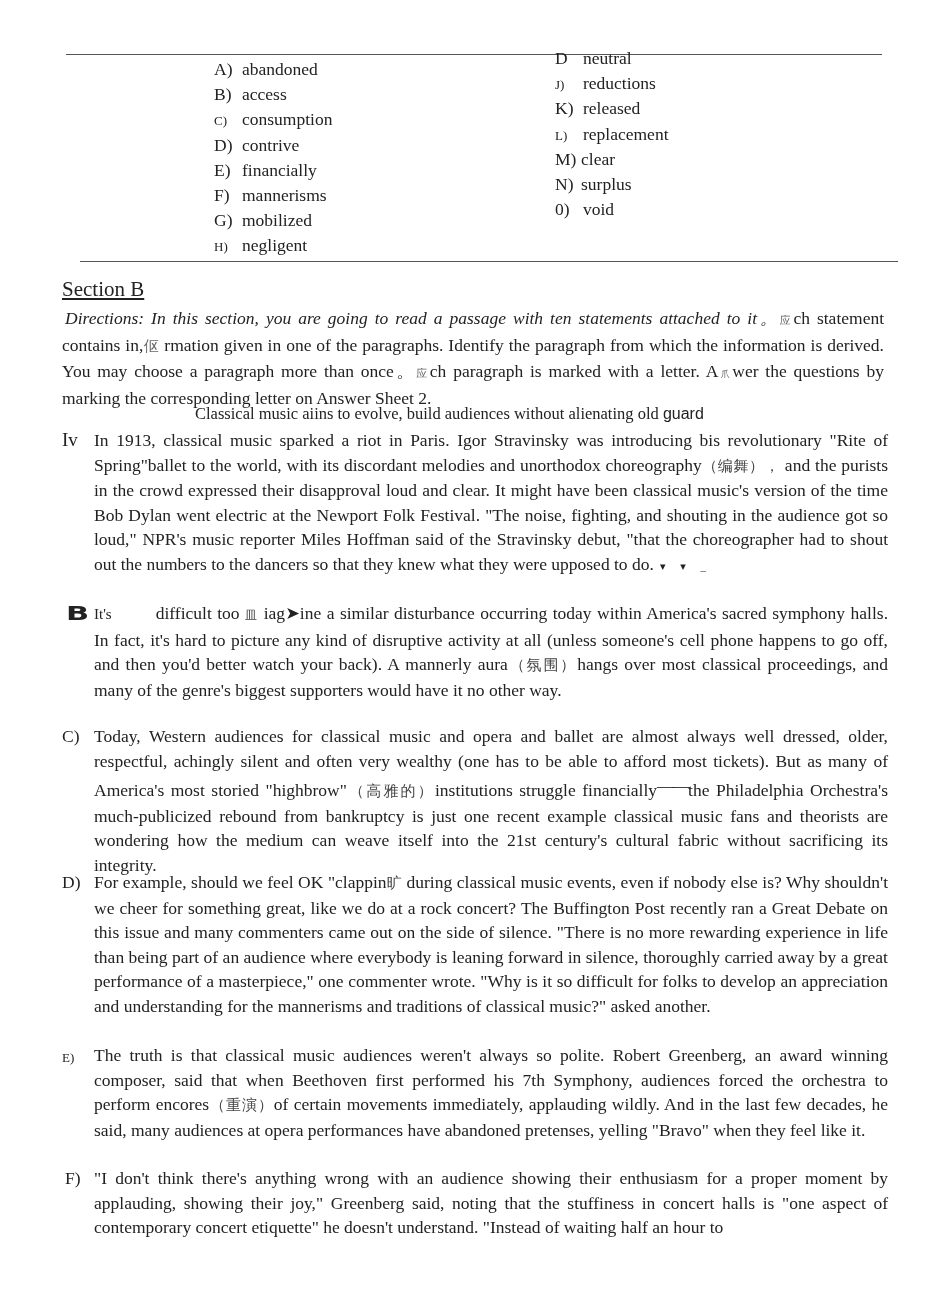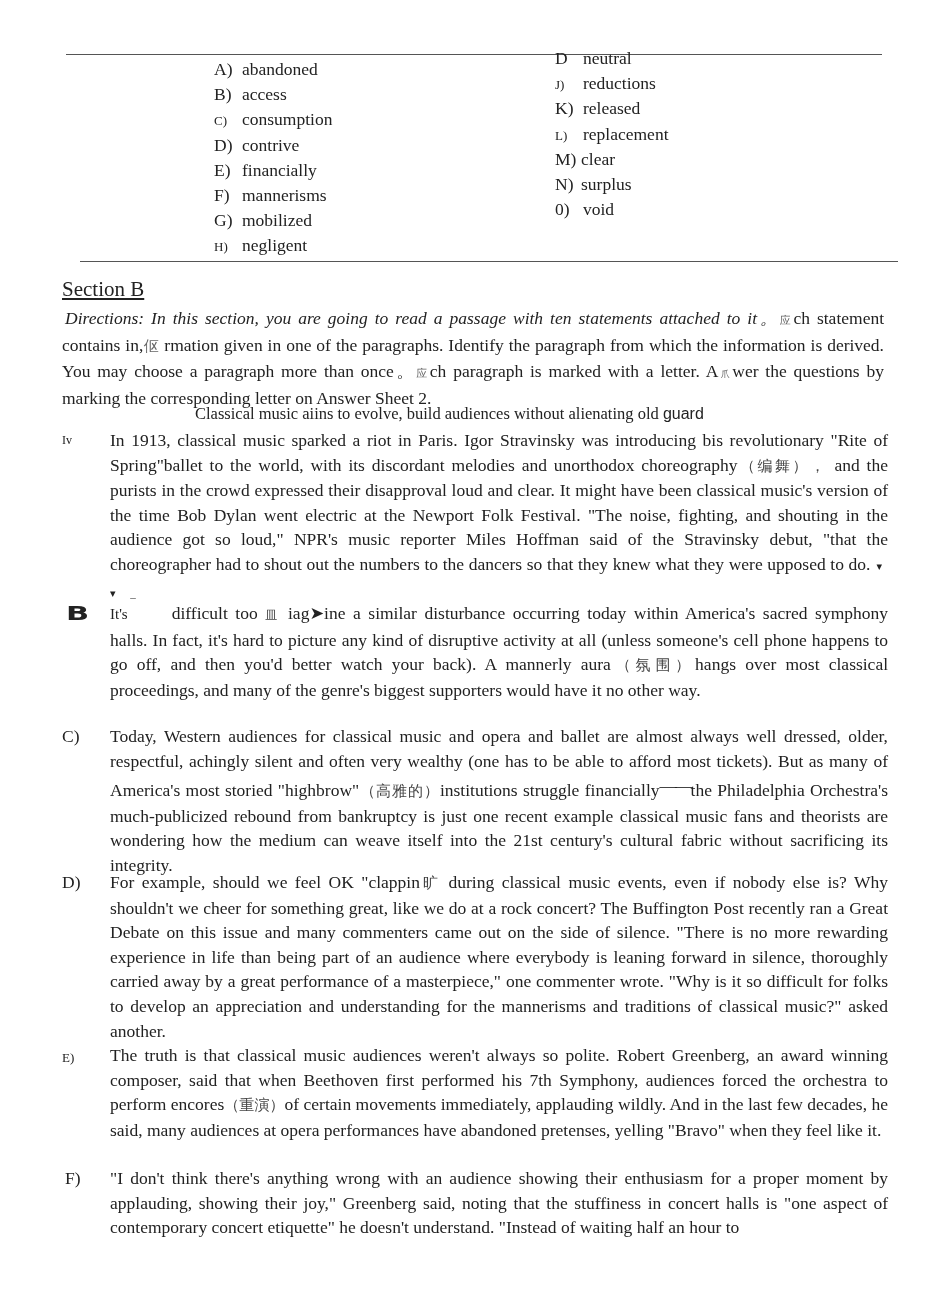--- a/index.html
+++ b/index.html
@@ -31,21 +31,21 @@
 
   .passage-title {
     position: absolute; left: 195px; top: 404px; font-size: 16.5px;
     font-family: "Liberation Serif", serif; white-space: nowrap;
   }
   .passage-title .sans { font-family: "Liberation Sans", sans-serif; font-size: 16px; }
 
   .para { position: absolute; left: 62px; width: 826px; font-size: 17.5px; line-height: 24.6px; }
   .para .label { position: absolute; left: 0; top: 0; width: 30px; }
   .para .label.small { font-size: 13px; }
-  .para .body { margin-left: 48px; text-align: justify; text-align-last: left; }
+  .para .body { margin-left: 32px; text-align: justify; text-align-last: left; }
   .cjk { font-family: "DejaVu Sans", sans-serif; font-size: 15px; color: #444; }
 
   #para-a { top: 428px; }
   #para-b { top: 601px; }
   #para-c { top: 724px; }
   #para-d { top: 870px; }
   #para-e { top: 1043px; }
   #para-f { top: 1166px; }
 
   .label-b-glyph {
@@ -83,21 +83,21 @@
 
 <div class="rule bottom"></div>
 
 <div class="section-title">Section B</div>
 
 <div class="directions"><span class="first">Directions:  In  this section,  you are  going to read a  passage  with  ten statements attached  to it。</span><span class="cjk-small">应</span><span>ch statement contains in,</span><span class="cjk-small" style="font-size:15px">伛</span><span> rmation given in one of the paragraphs.  Identify the paragraph from which the information is derived.  You may choose a  paragraph more than once。</span><span class="cjk-small">应</span><span>ch paragraph is marked  with a letter.  A</span><span class="cjk-small" style="font-size:9px">爪</span><span>wer  the questions  by marking  the corresponding  letter on Answer Sheet 2.</span></div>
 
 <div class="passage-title"><span>Classical music aiins to evolve,  build audiences without alienating old </span><span class="sans">guard</span></div>
 
 <div class="para" id="para-a">
-  <span class="label" style="font-size:12px">Iv</span>
+  <span class="label" style="font-size:19px">Iv</span>
   <div class="body"><span>In 1913,  classical music sparked a riot in Paris.  Igor Stravinsky was introducing bis revolutionary "Rite of Spring"ballet to the world,  with its discordant melodies and unorthodox choreography</span><span class="cjk">（编舞），</span><span> and the  purists in the crowd expressed their disapproval loud and clear.  It might have been classical music's version of the time Bob Dylan went electric at the Newport Folk Festival.  "The noise, fighting,  and shouting in the  audience got so loud," NPR's music reporter  Miles Hoffman said of  the Stravinsky debut, "that the choreographer  had  to shout  out  the  numbers  to  the  dancers so that  they  knew  what they were  upposed  to do.</span><span class="marks">▾ ▾ _</span></div>
 </div>
 
 <div class="para" id="para-b">
   <span class="label"><span class="label-b-glyph">B</span></span>
   <div class="body"><span style="font-size:15px;font-family:'Liberation Sans Narrow','Liberation Serif',serif">It's</span><span style="display:inline-block;width:44px"></span><span>difficult too </span><span class="cjk" style="font-size:12px">皿</span> <span>iag</span><span style="font-family:'DejaVu Sans',sans-serif;font-weight:bold">➤</span><span>ine    a similar disturbance occurring today within America's sacred symphony halls. In fact, it's hard to picture any kind of disruptive activity at all (unless someone's cell phone happens to go off, and then you'd better watch your back). A mannerly aura</span><span class="cjk">（氛围）</span><span>hangs over most classical proceedings, and many of the genre's biggest supporters would have it no other way.</span></div>
 </div>
 
 <div class="para" id="para-c">
   <span class="label">C)</span>

